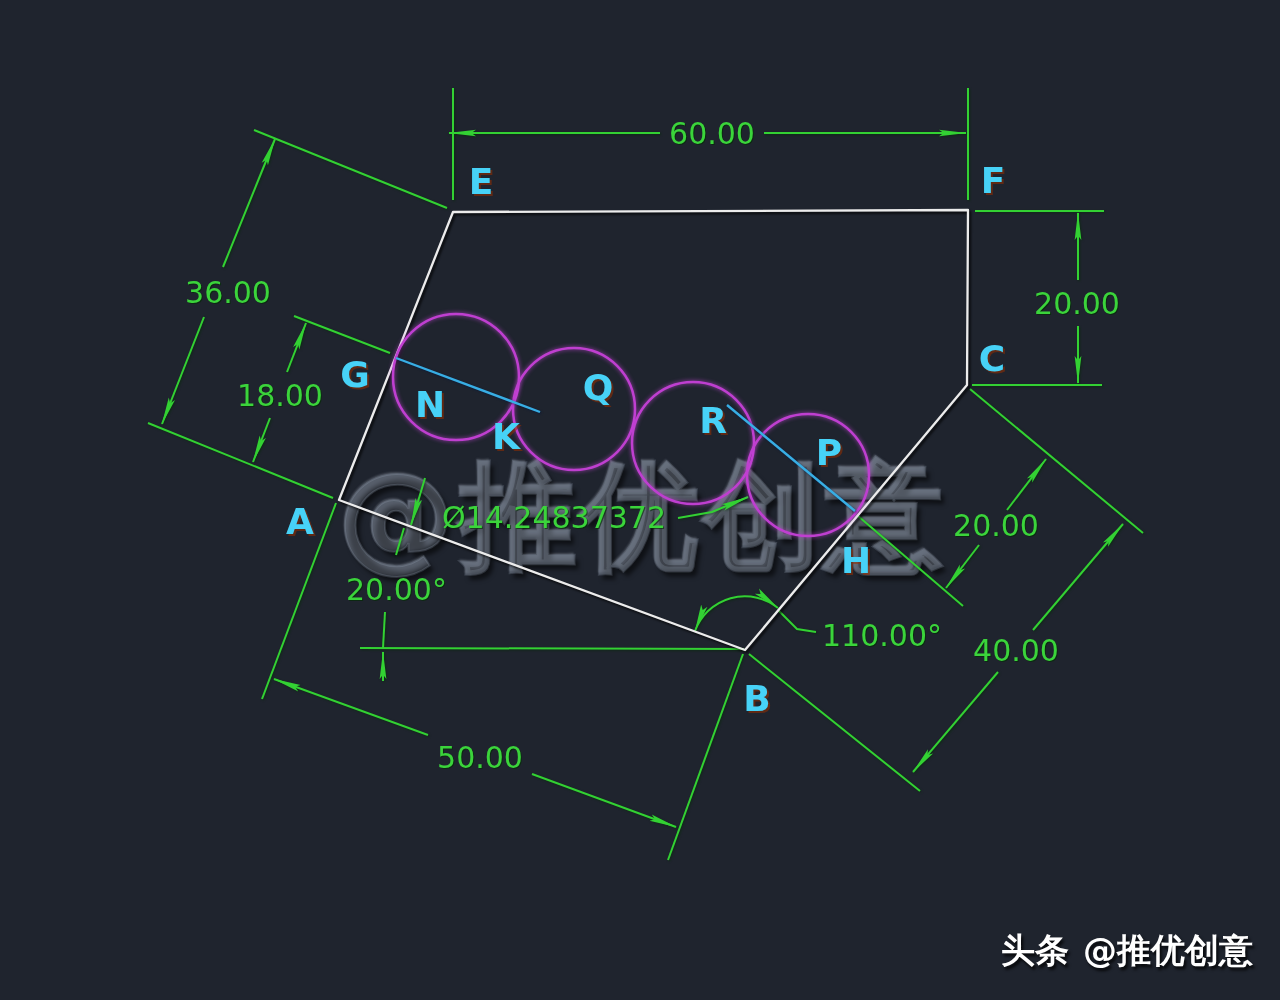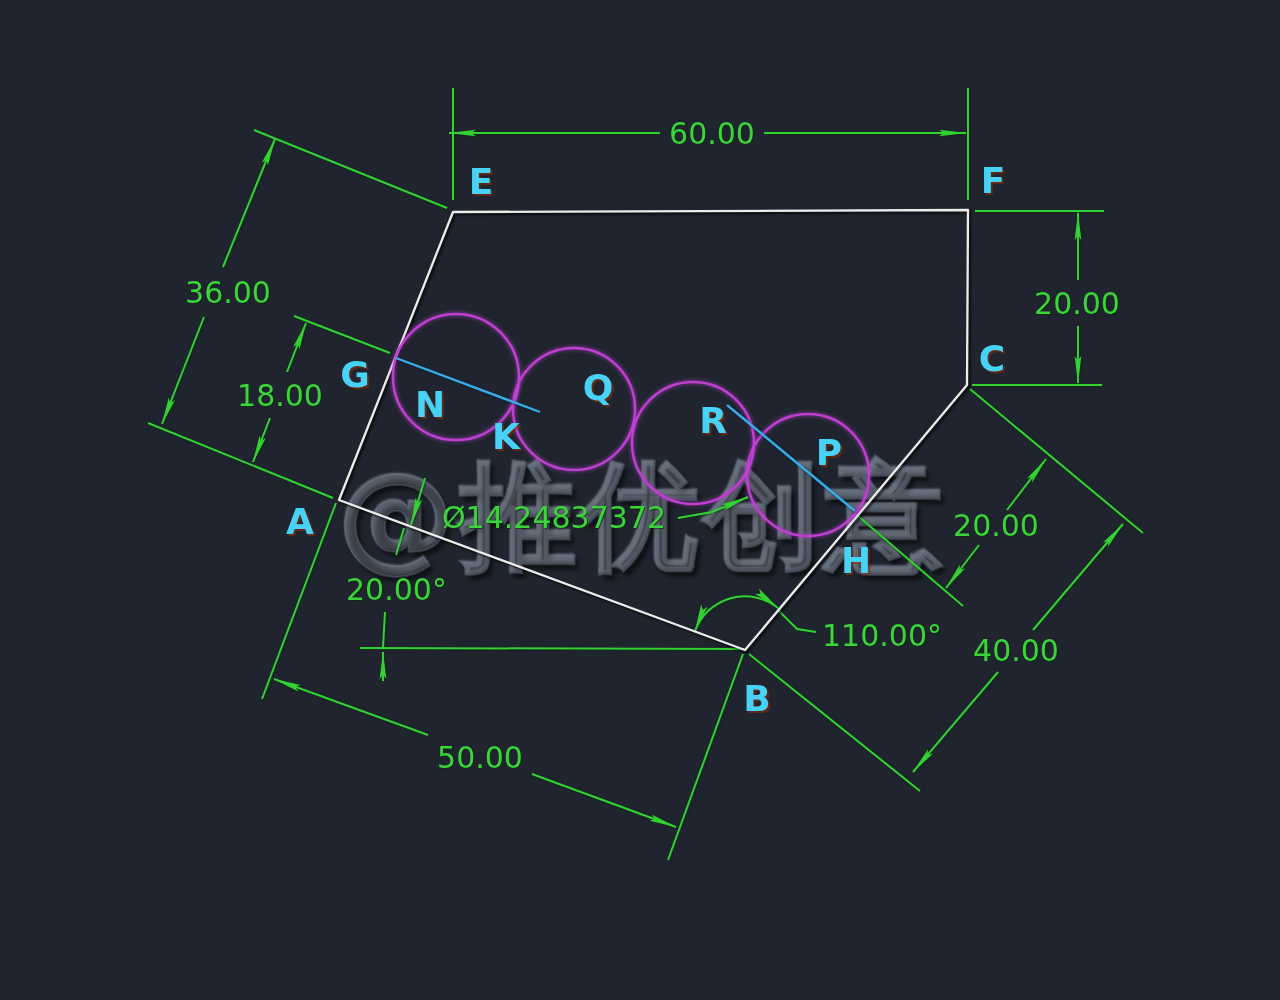--- a/index.html
+++ b/index.html
@@ -133,14 +133,17 @@
       <text class="nodetxt mid" x="757" y="711">B</text>
       <text class="nodetxt mid" x="856" y="573">H</text>
       <text class="nodetxt mid" x="430" y="417">N</text>
       <text class="nodetxt mid" x="506" y="449">K</text>
       <text class="nodetxt mid" x="598" y="400">Q</text>
       <text class="nodetxt mid" x="713" y="433">R</text>
       <text class="nodetxt mid" x="829" y="465">P</text>
     </g>
   </svg>
 
+  <div class="credit">
+    <span class="brand">头条</span><span>@推优创意</span>
+  </div>
 
 </div>
 
 </body></html>

